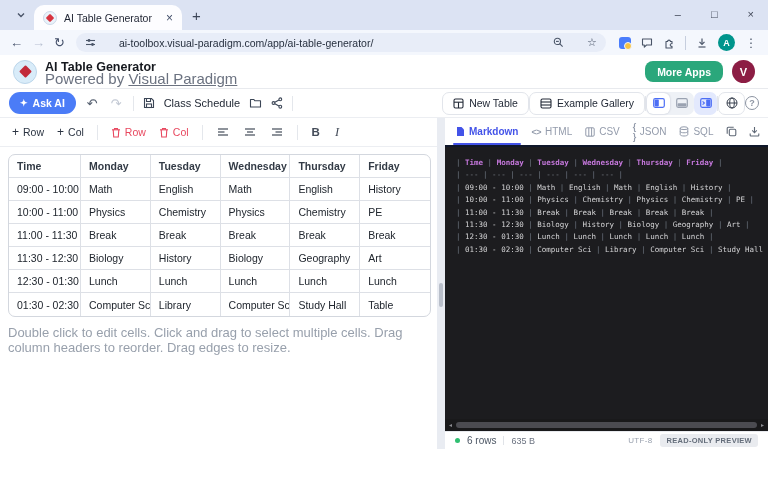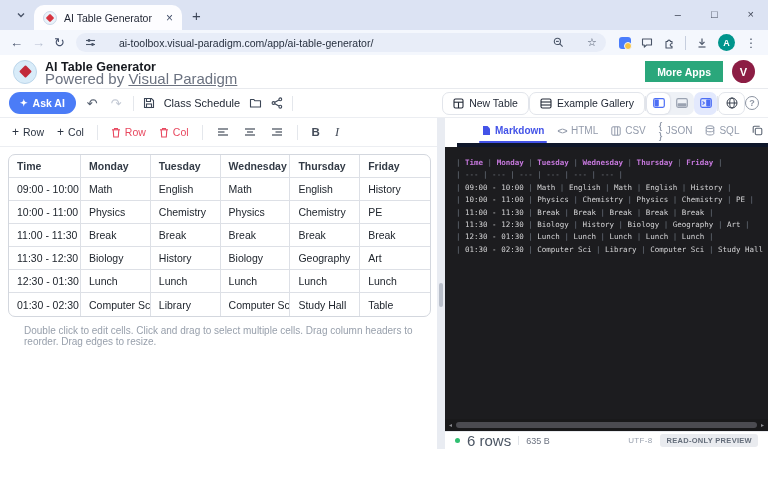--- a/index.html
+++ b/index.html
@@ -33,21 +33,21 @@
   .kebab { font-size:12px; color:#4a5568; }
 
   
   .app-header { height:34px; border-bottom:1px solid #e8eaee; display:flex; align-items:center; padding:0 13px; background:#fff; }
   .vp-logo { width:24px; height:24px; border-radius:50%; background:#d9ecf9; border:1px solid #bcd6ea; display:grid; place-items:center; }
   .vp-diamond { width:9px; height:9px; background:#c22a3a; transform:rotate(45deg); border-radius:1px; }
   .header-text { margin-left:8px; }
   .app-title { font-size:12.5px; font-weight:bold; color:#15181e; line-height:14px; }
   .powered { font-size:15px; color:#6b7280; line-height:10px; }
   .powered a { color:#6b7280; text-decoration:underline; }
-  .more-apps { margin-left:auto; height:21px; background:#2aa77b; color:#fff; border-radius:0; font-size:10.5px; font-weight:bold; padding:0 12px; border:none; }
+  .more-apps { margin-left:auto; height:21px; background:#2aa77b; color:#fff; border-radius:8px; font-size:10.5px; font-weight:bold; padding:0 12px; border:none; }
   .avatar-v { width:23px; height:23px; border-radius:50%; background:#8c1d44; color:#fff; font-weight:bold; font-size:11px; display:grid; place-items:center; margin-left:9px; cursor:pointer; }
 
   
   .main-toolbar { height:29px; border-bottom:1px solid #eceef2; display:flex; align-items:center; padding:0 9px; gap:9px; background:#fff; }
   .askai { height:22px; border-radius:12px; background:#4b7cf7; color:#fff; font-size:10.5px; font-weight:600; display:flex; gap:5px; padding:0 11px; align-items:center; border:none; }
   .ghost-ic { background:none; border:none; font-size:13px; color:#566070; padding:0 2px; line-height:1; }
   .ghost-ic.disabled { color:#c3c9d4; cursor:default; }
   .vdiv { width:1px; height:15px; background:#e4e7ec; }
   .doc-name { font-size:11px; color:#232a36; font-weight:500; }
   .mt-right { margin-left:auto; display:flex; align-items:center; }
@@ -77,24 +77,24 @@
 
   
   .table-area { padding:7px 7px 3px 8px; flex:none; }
   .tbl-wrap { border:1px solid #d3d7de; border-radius:7px; overflow:hidden; width:423px; }
   table { width:100%; border-collapse:separate; border-spacing:0; table-layout:fixed; }
   th, td { border-right:1px solid #dde0e6; border-bottom:1px solid #dde0e6; padding:0 8px; height:23px; font-size:10.5px; text-align:left; white-space:nowrap; overflow:hidden; cursor:cell; }
   th:last-child, td:last-child { border-right:none; }
   tr:last-child td { border-bottom:none; }
   th { font-weight:600; color:#333b46; cursor:grab; }
   td { color:#20262e; }
-  .hint { font-size:10px; color:#98a0ac; padding:5px 24px; }
-
-  
-  .preview-tabbar { height:29px; border-bottom:4px solid #0f172a; display:flex; align-items:stretch; padding:0 25px; gap:13px; background:#fff; flex:none;margin-left:12px; }
+  .hint { font-size:13px; color:#98a0ac; padding:5px 8px; }
+
+  
+  .preview-tabbar { height:29px; border-bottom:2px solid #0f172a; display:flex; align-items:stretch; padding:0 11px; gap:13px; background:#fff; flex:none; }
   .ptab { font-size:10px; color:#939bab; display:flex; gap:4px; align-items:center; position:relative; font-weight:500; background:none; border:none; padding:0; }
   .ptab.active { color:#4353e8; font-weight:700; }
   .ptab.active::after { content:""; position:absolute; left:-3px; right:-3px; bottom:0; height:2px; background:#4353e8; border-radius:1px; }
   .ptab .glyph { font-size:9px; font-weight:600; letter-spacing:-0.5px; }
   .pt-actions { margin-left:auto; display:flex; align-items:center; gap:12px; color:#5f6876; }
   .pt-actions button { background:none; border:none; color:#5f6876; padding:0; }
 
   
   .code-area { flex:1; background:#1c1c1f; padding:10px 0 0 11px; overflow:hidden; font-family:"DejaVu Sans Mono", monospace; font-size:7.5px; line-height:12.4px; white-space:pre; }
   .code-line .pipe { color:#6e7681; }
@@ -102,21 +102,21 @@
   .code-line.sep .txt { color:#7a7f87; }
   .code-line.body .txt { color:#d4d4d6; }
 
   .code-scroll { height:12px; background:#19191b; display:flex; align-items:center; padding:0 4px; gap:4px; flex:none; }
   .scroll-arrow { color:#8a8a90; font-size:6px; line-height:1; }
   .scroll-thumb { flex:1; height:6px; background:#4b4b51; border-radius:3px; cursor:grab; }
 
   
   .preview-status { height:18px; background:#fff; border-top:1px solid #e8eaee; display:flex; align-items:center; padding:0 10px; gap:7px; flex:none; }
   .dot { width:5px; height:5px; border-radius:50%; background:#2fbf71; }
-  .rows-label { font-size:15px; color:#4b5563; font-weight:500; }
+  .rows-label { font-size:10px; color:#4b5563; font-weight:500; }
   .sdiv { width:1px; height:9px; background:#e0e3e8; }
   .size-label { font-size:9px; color:#6b7280; }
   .ps-right { margin-left:auto; display:flex; align-items:center; gap:8px; }
   .enc { font-size:8px; color:#9aa2af; letter-spacing:.3px; }
   .mode-pill { background:#e9ebef; border-radius:3px; padding:2px 6px; font-size:7.5px; font-weight:700; color:#646d7a; letter-spacing:.3px; }
 </style>
 </head>
 <body>
 
 <div class="tabstrip">

